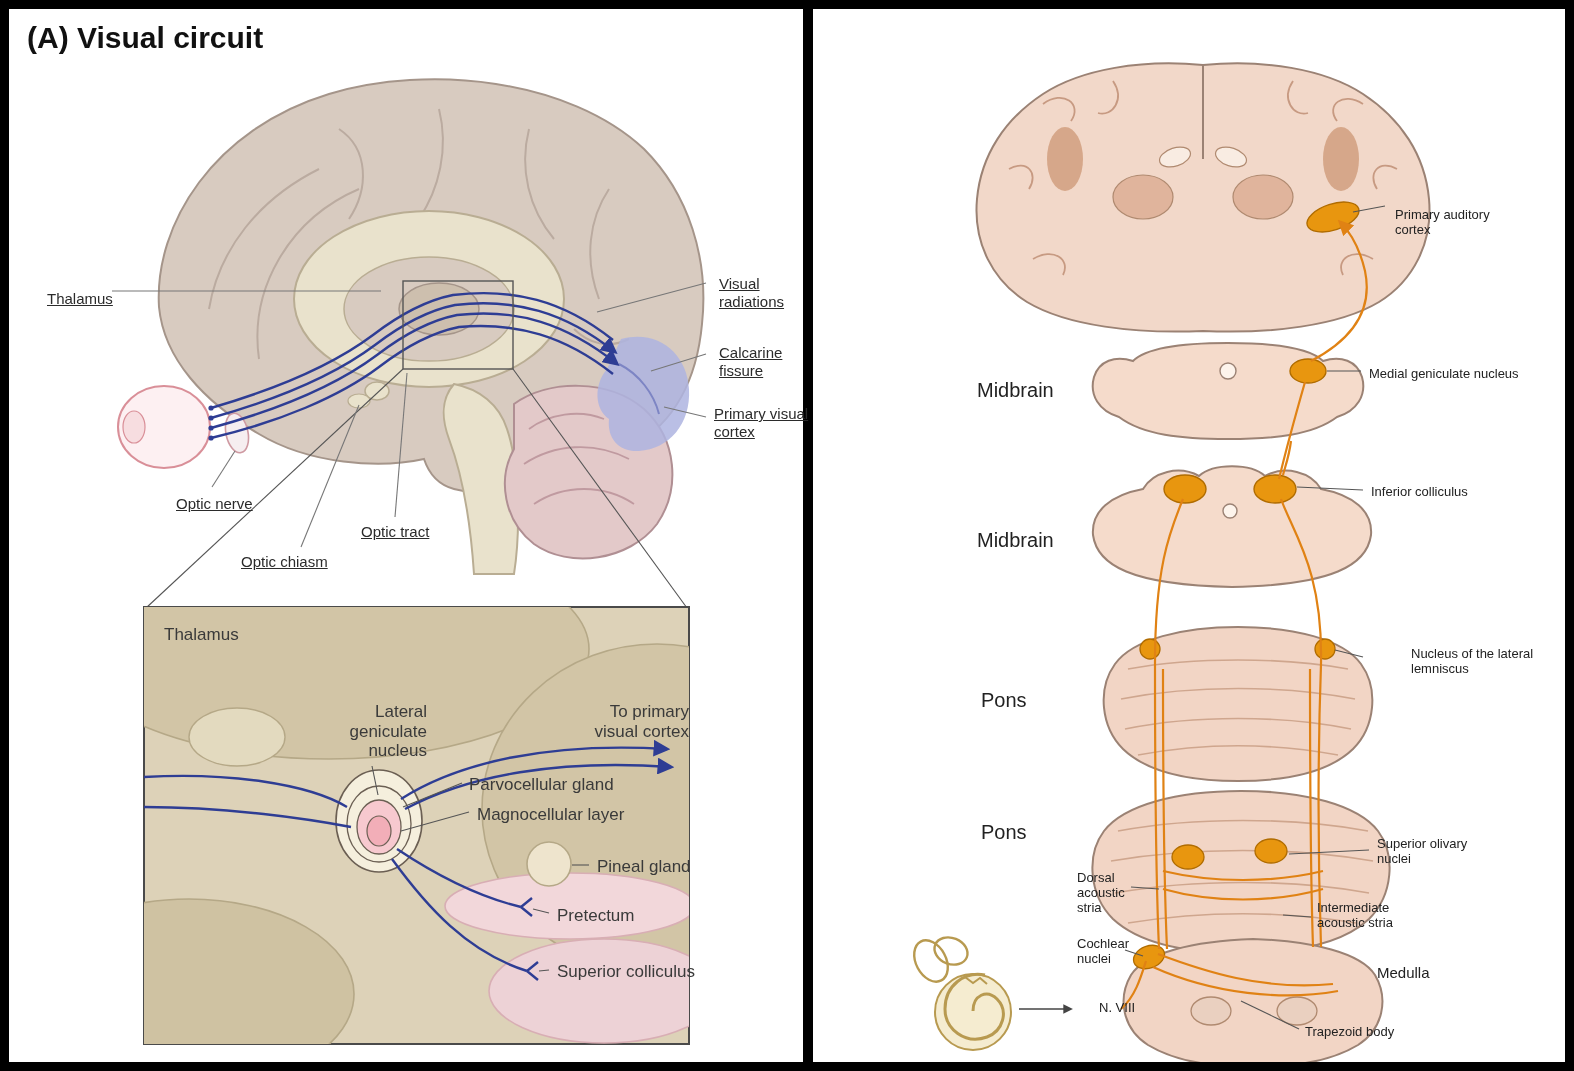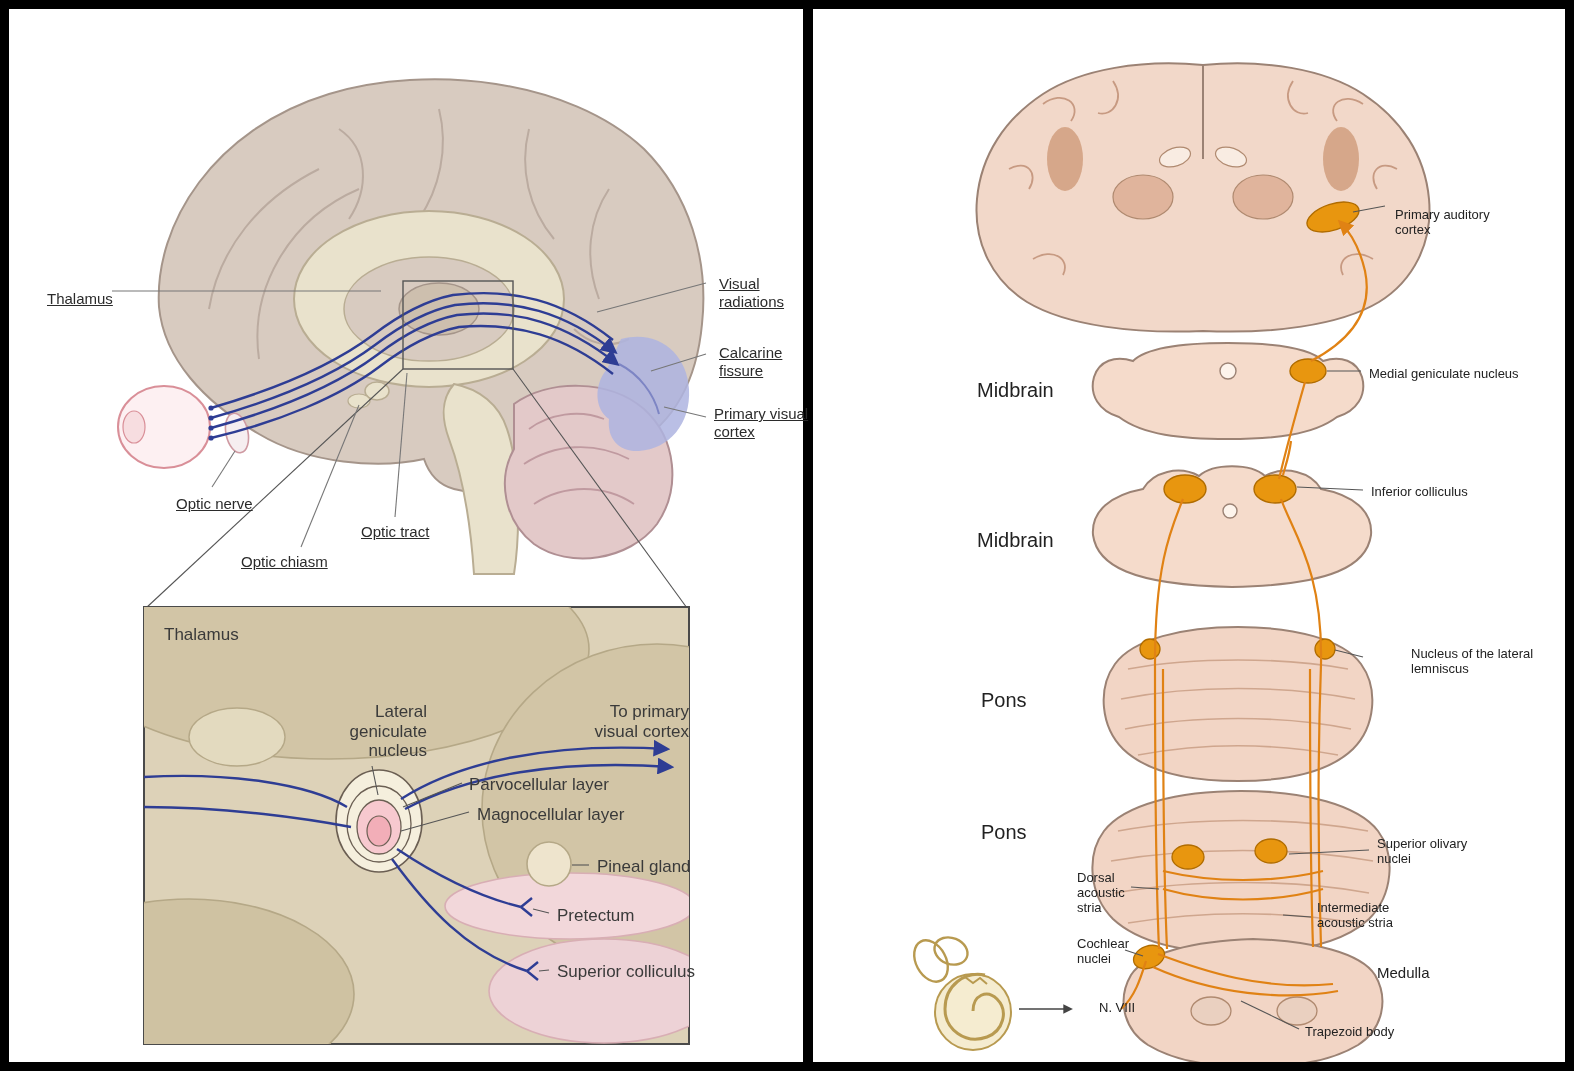--- a/index.html
+++ b/index.html
@@ -130,32 +130,33 @@
         <line x1="363" y1="757" x2="369" y2="786"></line>
         <line x1="453" y1="774" x2="394" y2="798"></line>
         <line x1="460" y1="803" x2="392" y2="822"></line>
         <line x1="580" y1="856" x2="563" y2="856"></line>
         <line x1="540" y1="904" x2="524" y2="900"></line>
         <line x1="540" y1="961" x2="530" y2="962"></line>
       </g>
     </g>
   </svg>
 
+  <div class="panel-title" style="left:18px;top:12px">(A) Visual circuit</div>
   <div class="lbl" style="left:38px;top:281px">Thalamus</div>
   <div class="lbl" style="left:710px;top:266px;width:80px">Visual radiations</div>
   <div class="lbl" style="left:710px;top:335px;width:80px">Calcarine fissure</div>
   <div class="lbl" style="left:705px;top:396px;width:95px">Primary visual cortex</div>
   <div class="lbl" style="left:167px;top:486px">Optic nerve</div>
   <div class="lbl" style="left:232px;top:544px">Optic chiasm</div>
   <div class="lbl" style="left:352px;top:514px">Optic tract</div>
 
   <div class="lbl-i" style="left:155px;top:616px">Thalamus</div>
   <div class="lbl-i ctr" style="left:318px;top:693px;width:100px">Lateral geniculate nucleus</div>
   <div class="lbl-i ctr" style="left:575px;top:693px;width:105px">To primary visual cortex</div>
-  <div class="lbl-i" style="left:460px;top:766px;white-space:nowrap">Parvocellular layer</div>
+  <div class="lbl-i" style="left:460px;top:766px;white-space:nowrap">Parvocellular gland</div>
   <div class="lbl-i" style="left:468px;top:796px;white-space:nowrap">Magnocellular layer</div>
   <div class="lbl-i" style="left:588px;top:848px;white-space:nowrap">Pineal gland</div>
   <div class="lbl-i" style="left:548px;top:897px;white-space:nowrap">Pretectum</div>
   <div class="lbl-i" style="left:548px;top:953px;white-space:nowrap">Superior colliculus</div>
 
   <svg style="left:804px;top:0;width:770px;height:1053px" viewBox="0 0 770 1053">
     <defs>
       <marker id="awO" viewBox="0 0 10 10" refX="8" refY="5" markerWidth="7" markerHeight="7" orient="auto-start-reverse">
         <path d="M0,0 L10,5 L0,10 z" fill="#e08214"></path>
       </marker>

